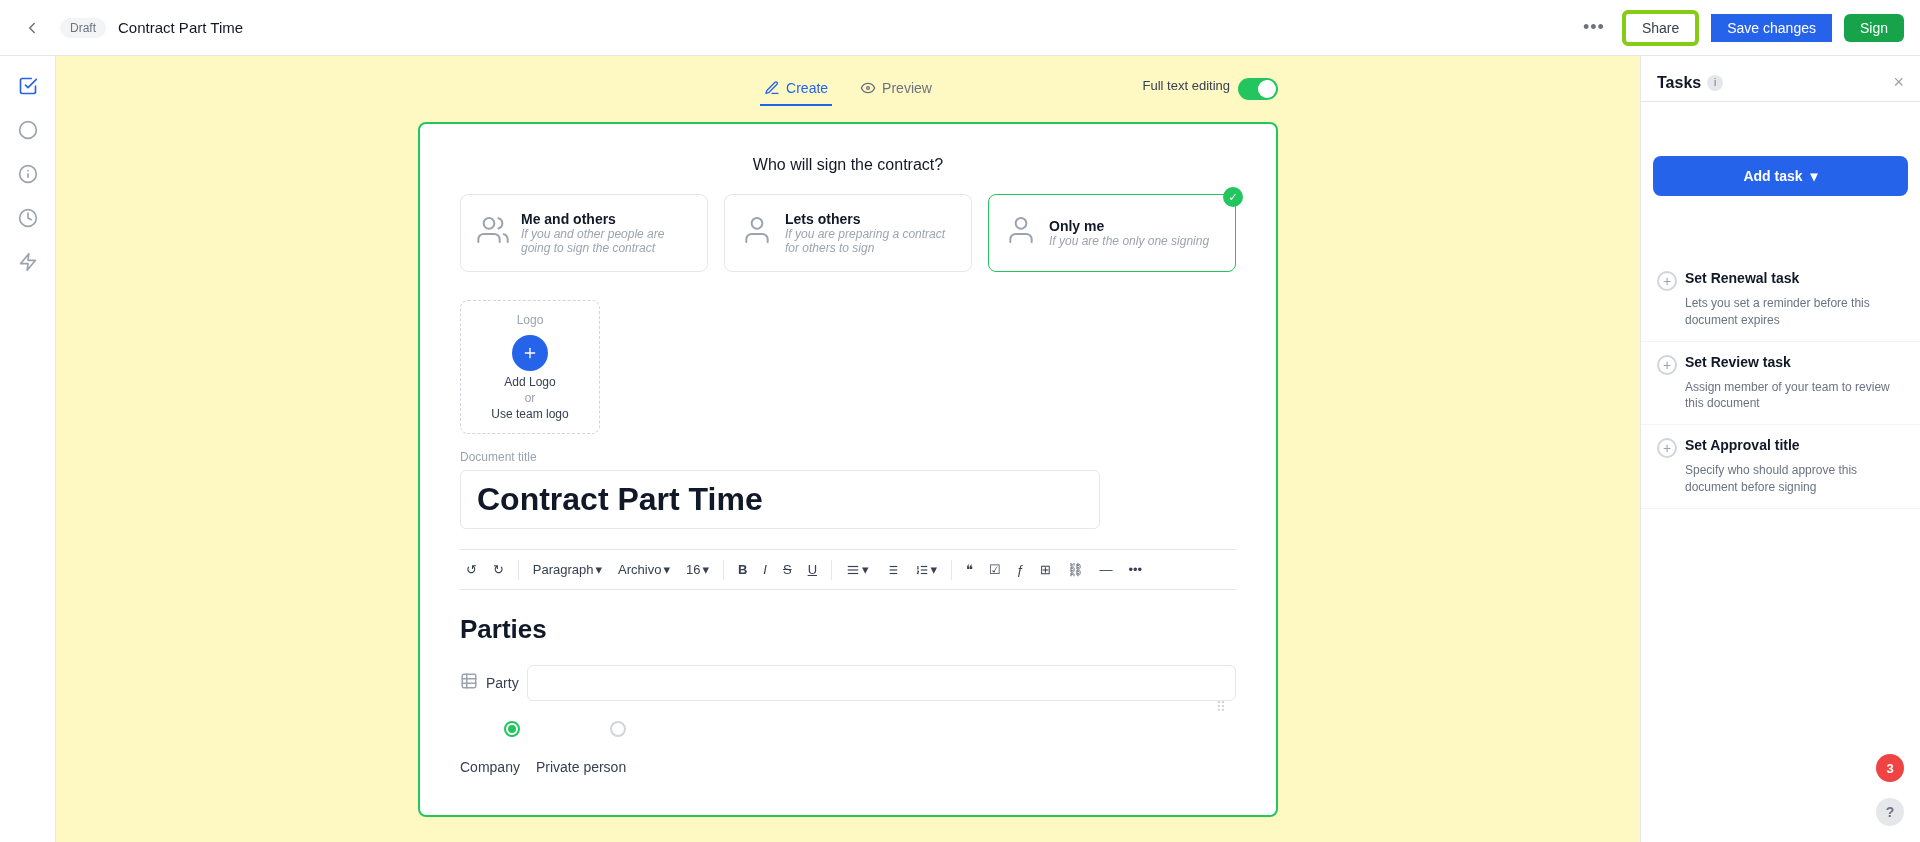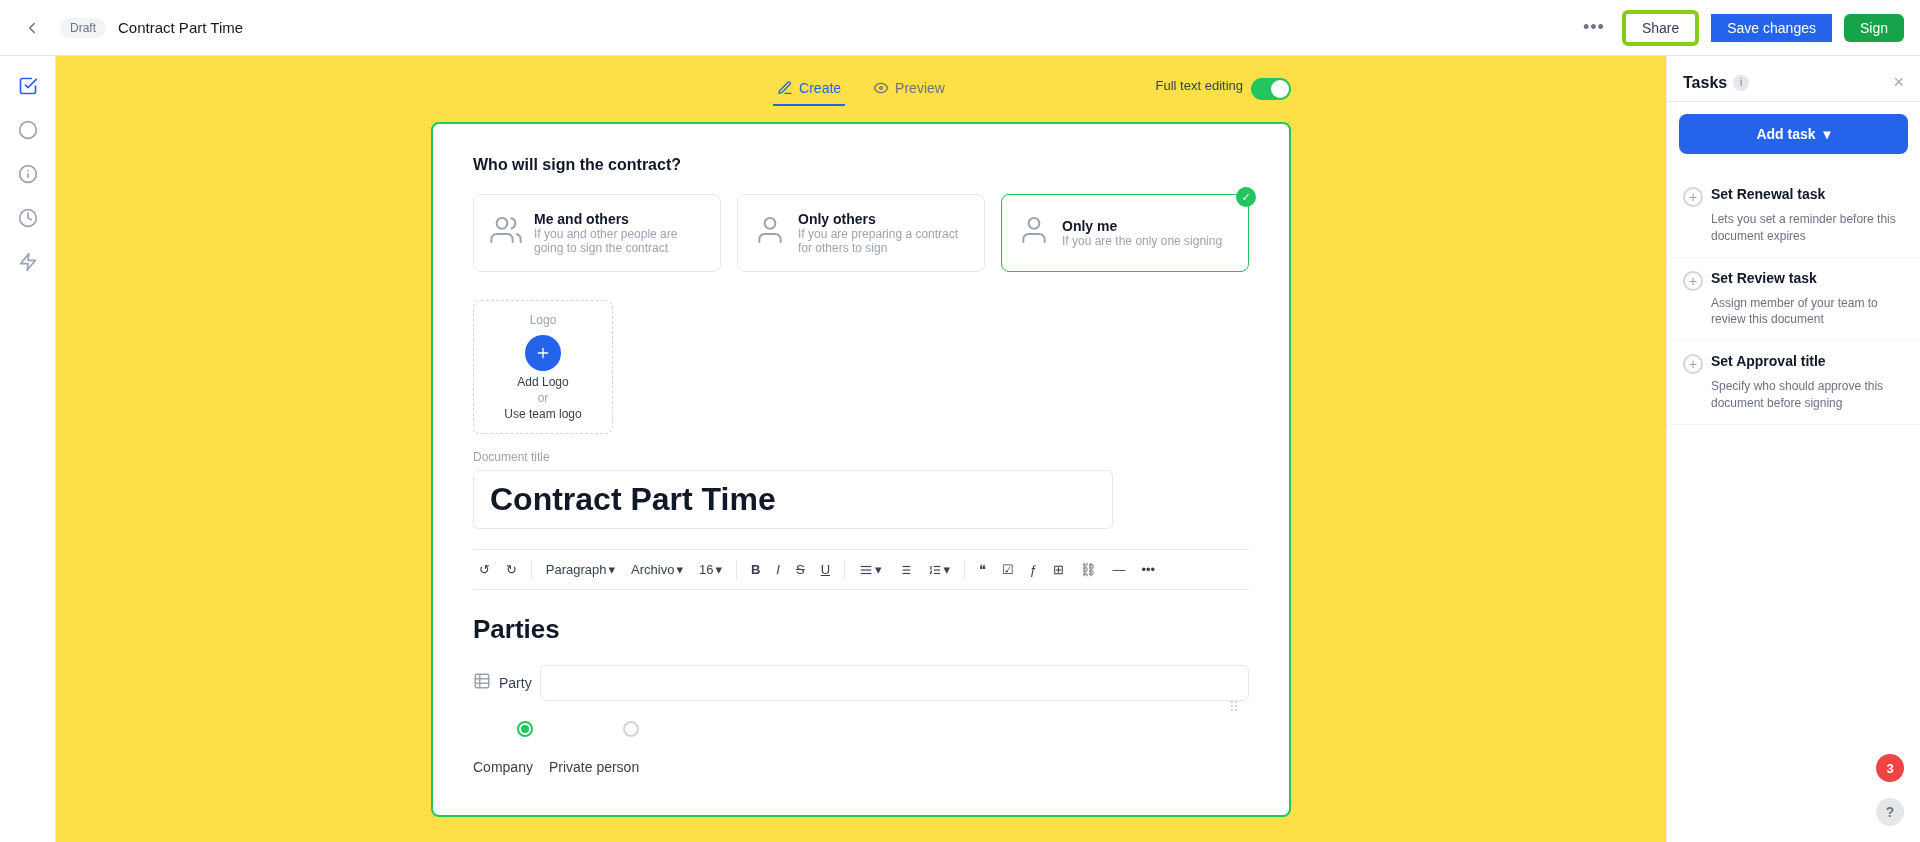--- a/index.html
+++ b/index.html
@@ -46,21 +46,21 @@
     }
     .sidebar-icon {
       width: 36px; height: 36px; display: flex; align-items: center; justify-content: center;
       border-radius: 8px; cursor: pointer; color: #9ca3af; font-size: 18px;
     }
     .sidebar-icon.active { color: #2563eb; }
 
     
     .content-area {
       flex: 1; overflow-y: auto; display: flex; flex-direction: column; align-items: center; padding: 16px 0;
-      background: #fde047;
+      background: #fef9c3;
     }
 
     
     .tabs-bar {
       display: flex; align-items: center; gap: 24px; margin-bottom: 16px;
       background: transparent; width: 860px; justify-content: center; position: relative;
     }
     .tab {
       display: flex; align-items: center; gap: 6px; padding: 8px 4px;
       font-size: 14px; cursor: pointer; color: #6b7280; border-bottom: 2px solid transparent;
@@ -79,30 +79,30 @@
       top: 2px; right: 2px; transition: left 0.2s;
     }
 
     
     .doc-card {
       width: 860px; background: #fff; border: 2px solid #22c55e; border-radius: 8px; padding: 32px 40px;
       min-height: 600px;
     }
 
     
-    .sign-question { font-size: 16px; font-weight: 700; color: #111827; margin-bottom: 20px; }
+    .sign-question { font-size: 16px; font-weight: 400; color: #111827; margin-bottom: 20px; text-align: center; }
     .sign-options { display: flex; gap: 16px; margin-bottom: 28px; }
     .sign-option {
       flex: 1; display: flex; align-items: center; gap: 12px; padding: 16px;
       border: 1px solid #e5e7eb; border-radius: 8px; cursor: pointer;
     }
     .sign-option.selected { border-color: #22c55e; position: relative; }
     .sign-option-icon { font-size: 28px; color: #9ca3af; }
     .sign-option-title { font-size: 14px; font-weight: 600; color: #111827; }
-    .sign-option-desc { font-size: 12px; color: #9ca3af; }
+    .sign-option-desc { font-size: 12px; color: #9ca3af; font-style: italic; }
     .selected-check {
       position: absolute; top: -8px; right: -8px; width: 20px; height: 20px;
       background: #22c55e; border-radius: 50%; color: #fff; display: flex; align-items: center;
       justify-content: center; font-size: 11px;
     }
 
     
     .logo-area {
       display: flex; justify-content: flex-start; margin-bottom: 16px;
     }
@@ -150,22 +150,22 @@
     .radio-item { display: flex; align-items: flex-end; gap: 22px; font-size: 14px; color: #374151; cursor: pointer; flex-direction: column; }
     .radio-circle {
       width: 16px; height: 16px; border-radius: 50%; border: 2px solid #d1d5db;
       display: flex; align-items: center; justify-content: center;
     }
     .radio-circle.selected { border-color: #22c55e; }
     .radio-dot { width: 8px; height: 8px; border-radius: 50%; background: #22c55e; }
 
     
     .right-panel {
-      width: 254px; background: #fff; border-left: 1px solid #e5e7eb;
-      display: flex; flex-direction: column; flex-shrink: 0; position: relative;
+      width: 280px; background: #fff; border-left: 1px solid #e5e7eb;
+      display: flex; flex-direction: column; flex-shrink: 0; position: relative; gap: 42px;
     }
     .right-panel-header {
       display: flex; align-items: center; justify-content: space-between;
       padding: 16px 16px 8px; border-bottom: 1px solid #e5e7eb;
     }
     .panel-title-row { display: flex; align-items: center; gap: 6px; }
     .panel-title { font-size: 16px; font-weight: 600; color: #111827; }
     .panel-info-icon {
       width: 16px; height: 16px; border-radius: 50%; background: #e5e7eb;
       display: flex; align-items: center; justify-content: center; font-size: 10px; color: #6b7280;
@@ -310,21 +310,21 @@
           </div>
         </div>
         <div class="sign-option">
           <div class="sign-option-icon">
             <svg width="32" height="32" viewBox="0 0 24 24" fill="none" stroke="#9ca3af" stroke-width="1.5" stroke-linecap="round" stroke-linejoin="round">
               <path d="M20 21v-2a4 4 0 0 0-4-4H8a4 4 0 0 0-4 4v2"></path>
               <circle cx="12" cy="7" r="4"></circle>
             </svg>
           </div>
           <div>
-            <div class="sign-option-title">Only others</div>
+            <div class="sign-option-title">Lets others</div>
             <div class="sign-option-desc">If you are preparing a contract for others to sign</div>
           </div>
         </div>
         <div class="sign-option selected">
           <div class="selected-check">✓</div>
           <div class="sign-option-icon">
             <svg width="32" height="32" viewBox="0 0 24 24" fill="none" stroke="#9ca3af" stroke-width="1.5" stroke-linecap="round" stroke-linejoin="round">
               <path d="M20 21v-2a4 4 0 0 0-4-4H8a4 4 0 0 0-4 4v2"></path>
               <circle cx="12" cy="7" r="4"></circle>
             </svg>

